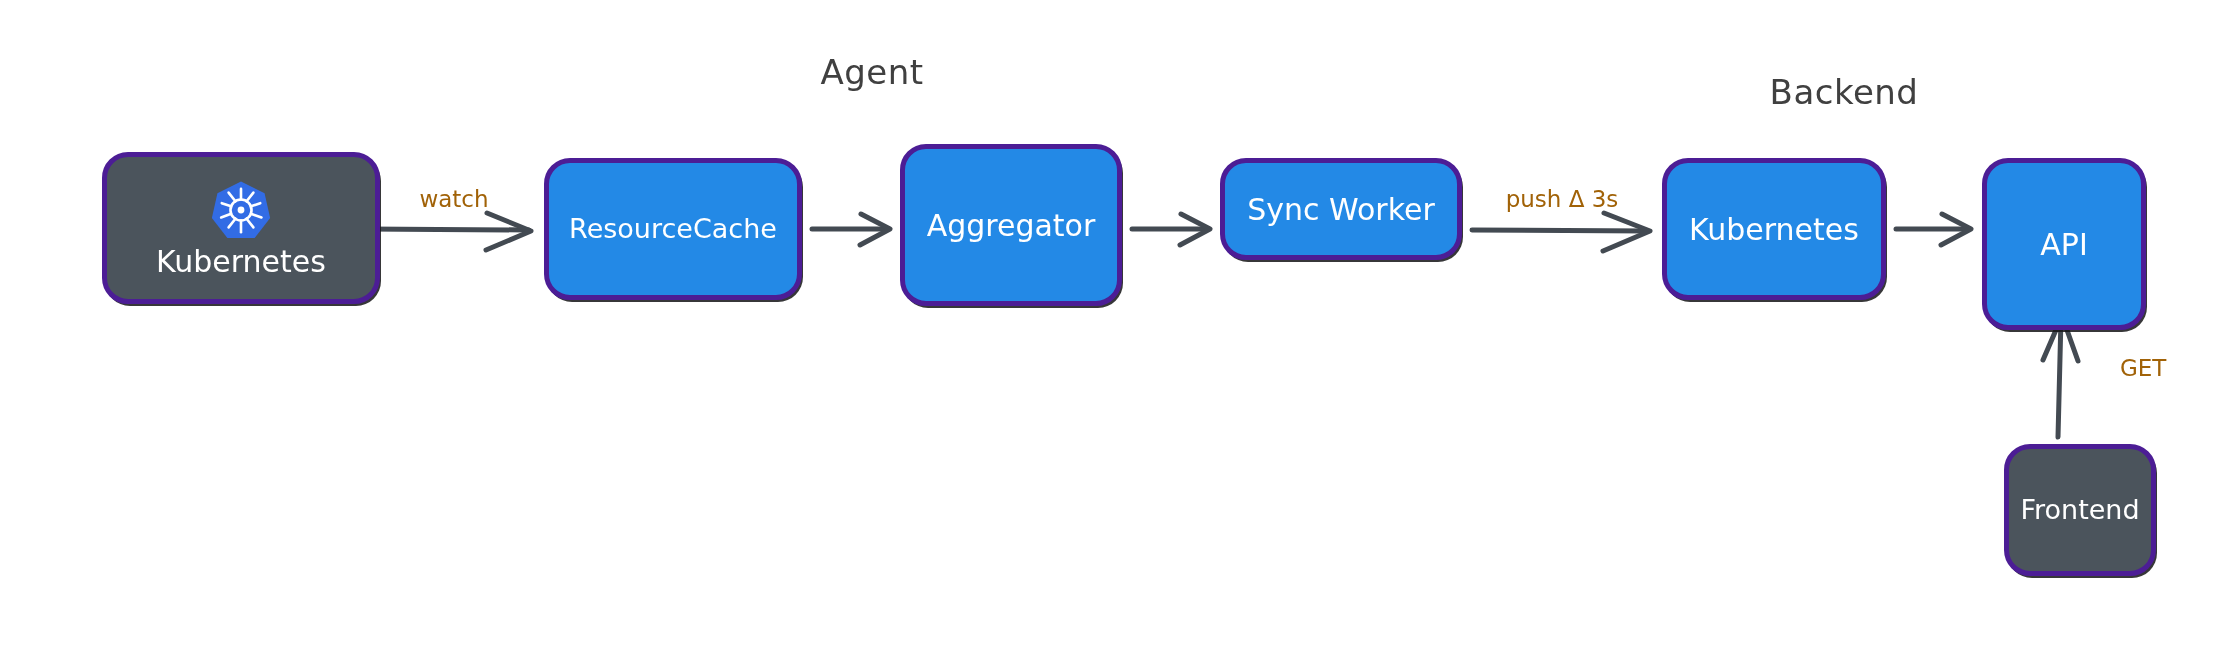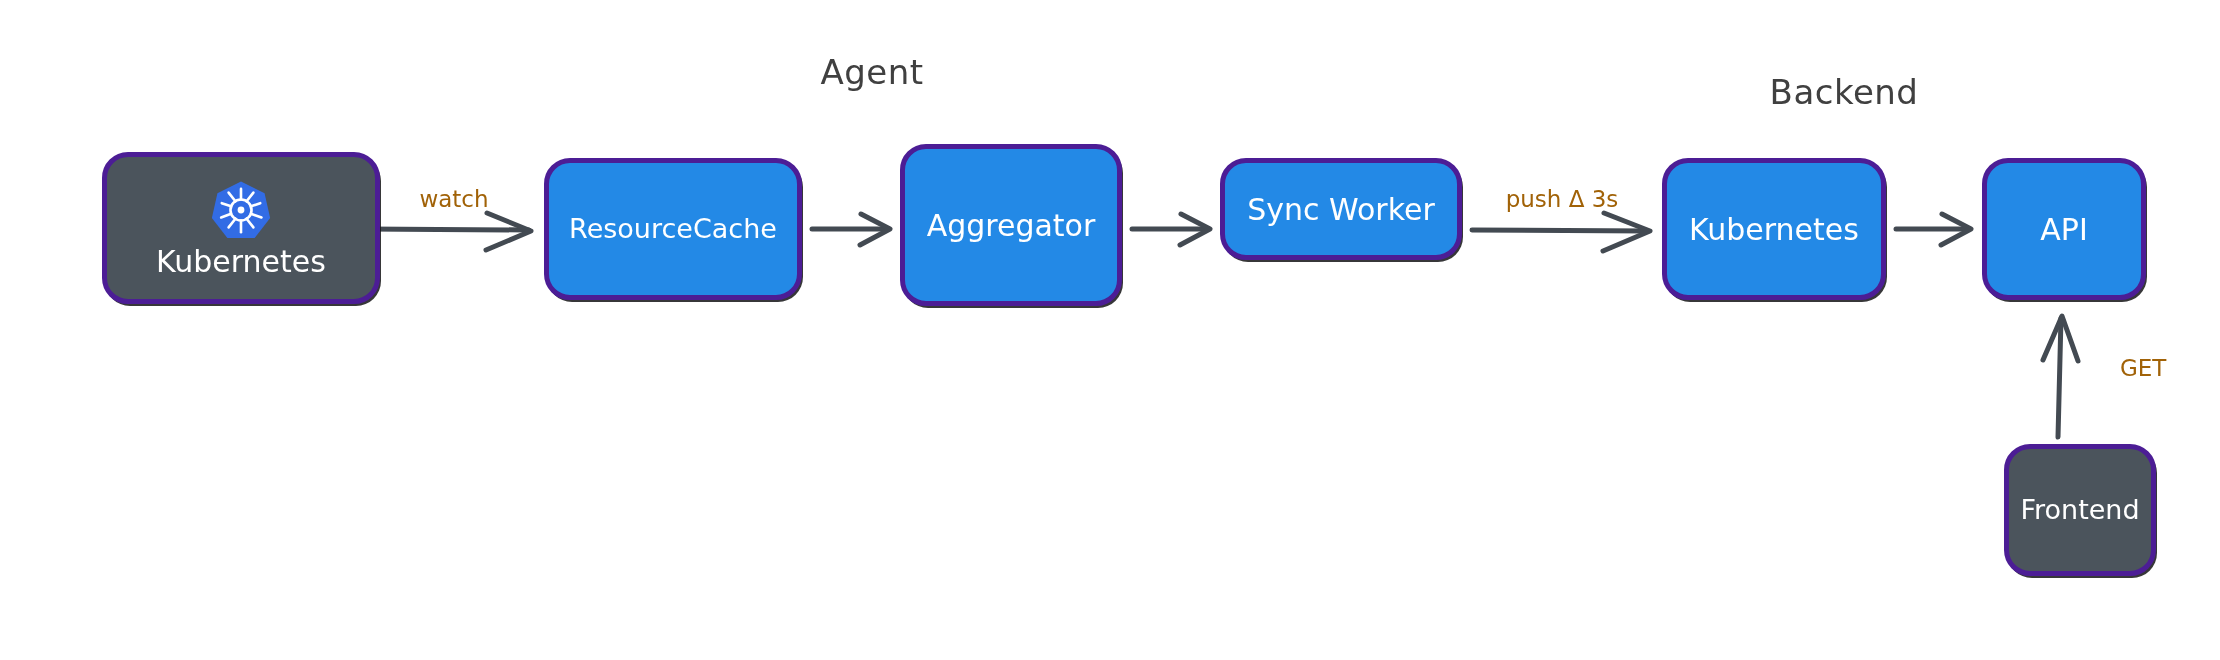--- a/index.html
+++ b/index.html
@@ -148,21 +148,21 @@
   </div>
 
   <div class="node blue" style="left:1220px; top:158px; width:242px; height:102px;">
     <div class="node-label">Sync Worker</div>
   </div>
 
   <div class="node blue" style="left:1662px; top:158px; width:224px; height:142px;">
     <div class="node-label">Kubernetes</div>
   </div>
 
-  <div class="node blue" style="left:1982px; top:158px; width:164px; height:142px;">
+  <div class="node blue" style="left:1982px; top:158px; width:164px; height:172px;">
     <div class="node-label">API</div>
   </div>
 
   <div class="node dark" style="left:1982px; top:444px; width:152px; height:132px;">
     <div class="node-label small">Frontend</div>
   </div>
 
   <div class="edge-label" style="left:454px; top:186px;">watch</div>
 
   <div class="edge-label" style="left:1562px; top:186px;">push Δ 3s</div>

